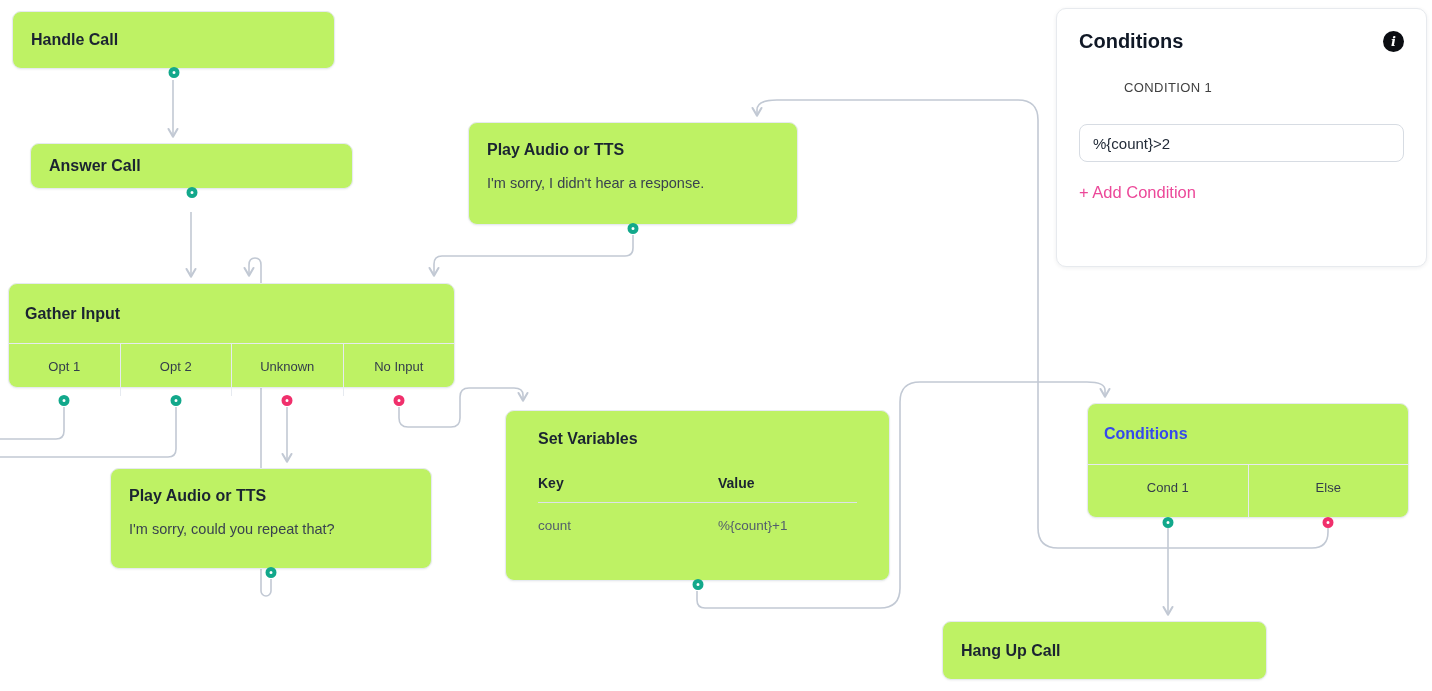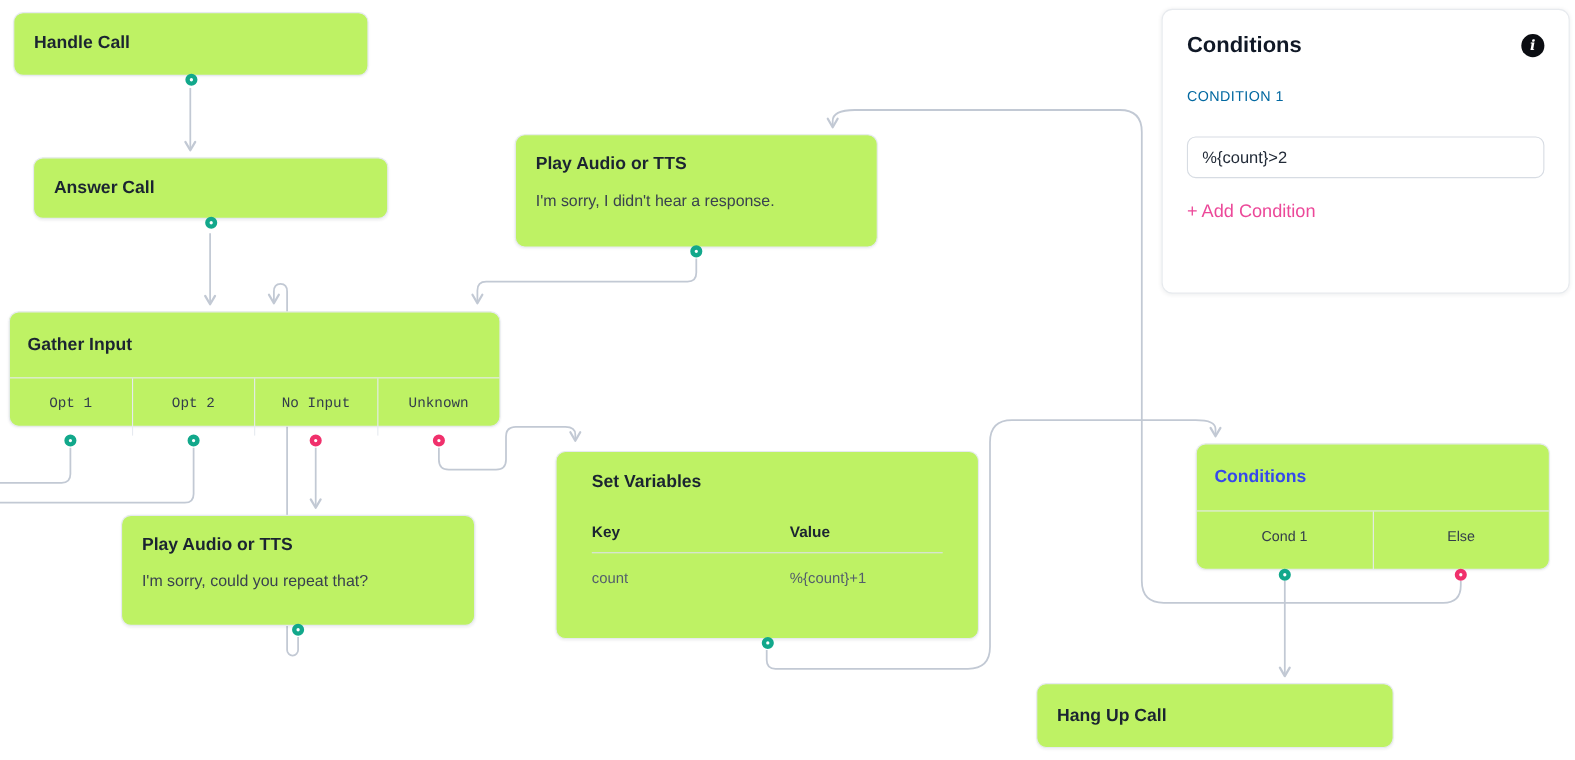--- a/index.html
+++ b/index.html
@@ -52,21 +52,21 @@
   
   .panel{
     position:absolute;z-index:1;background:#ffffff;border:1px solid #e7eaee;border-radius:10px;
     box-shadow:0 1px 4px rgba(16,24,40,.07);padding:21px 22px;
   }
   .panel-head{display:flex;align-items:center;justify-content:space-between;}
   .panel-title{font-size:20px;font-weight:700;color:#101826;}
   .info-icon{width:21px;height:21px;border-radius:50%;background:#0b0d12;color:#fff;
     display:flex;align-items:center;justify-content:center;
     font-family:"DejaVu Serif",serif;font-weight:700;font-style:italic;font-size:13px;cursor:pointer;}
-  .section-label{margin-top:27px;font-size:13px;color:#0369a1;letter-spacing:.4px;}
+  .section-label{margin-top:27px;font-size:13px;color:#404040;letter-spacing:.4px;margin-left:45px;}
   .cond-input{
     margin-top:29px;width:100%;height:38px;border:1px solid #d7dce3;border-radius:8px;
     background:#fff;padding:0 13px;font-size:15px;color:#222b38;
     font-family:"Liberation Sans","DejaVu Sans",sans-serif;outline:none;
   }
   .add-cond{margin-top:21px;font-size:16.5px;color:#ec4899;cursor:pointer;display:inline-block;}
 </style>
 </head>
 <body>
 
@@ -89,50 +89,50 @@
     <path d="M 697 591 V 600 Q 697 608 705 608 H 880 Q 900 608 900 588 V 402 Q 900 382 920 382 H 1087 Q 1105 382 1105 390 V 396" marker-end="url(#arrow)"></path>
     <path d="M 1168 528 V 614" marker-end="url(#arrow)"></path>
     <path d="M 1328 528 V 532 Q 1328 548 1312 548 H 1058 Q 1038 548 1038 528 V 120 Q 1038 100 1018 100 H 777 Q 757 100 757 110 V 115" marker-end="url(#arrow)"></path>
   </svg>
 
   <div class="node simple-node" style="left:12px;top:11px;width:323px;height:58px;">
     <div class="node-title">Handle Call</div>
     <div class="port success"></div>
   </div>
 
-  <div class="node simple-node" style="left:30px;top:143px;width:323px;height:56px;">
+  <div class="node simple-node" style="left:30px;top:143px;width:323px;height:46px;">
     <div class="node-title">Answer Call</div>
     <div class="port success"></div>
   </div>
 
   <div class="node pad-node" style="left:468px;top:122px;width:330px;height:103px;">
     <div class="node-title">Play Audio or TTS</div>
     <div class="node-body">I'm sorry, I didn't hear a response.</div>
     <div class="port success"></div>
   </div>
 
   <div class="node row-node" style="left:8px;top:283px;width:447px;height:105px;">
     <div class="head" style="height:60px;">
       <div class="node-title">Gather Input</div>
     </div>
-    <div class="opt-row" style="height:52px;font-family:Liberation Mono, monospace;">
+    <div class="opt-row" style="height:52px;">
       <div class="opt-cell">
         <span class="opt-label">Opt 1</span>
         <div class="port success"></div>
       </div>
       <div class="opt-cell">
         <span class="opt-label">Opt 2</span>
         <div class="port success"></div>
       </div>
       <div class="opt-cell">
-        <span class="opt-label">No Input</span>
+        <span class="opt-label">Unknown</span>
         <div class="port error"></div>
       </div>
       <div class="opt-cell">
-        <span class="opt-label">Unknown</span>
+        <span class="opt-label">No Input</span>
         <div class="port error"></div>
       </div>
     </div>
   </div>
 
   <div class="node pad-node" style="left:110px;top:468px;width:322px;height:101px;">
     <div class="node-title">Play Audio or TTS</div>
     <div class="node-body">I'm sorry, could you repeat that?</div>
     <div class="port success"></div>
   </div>

